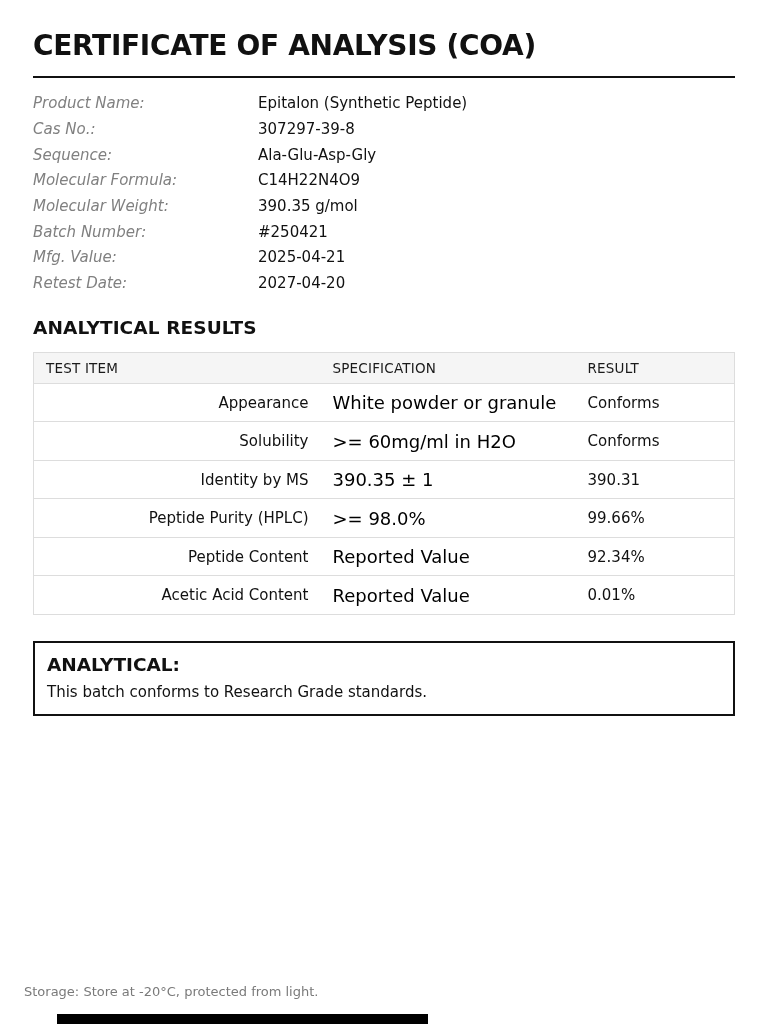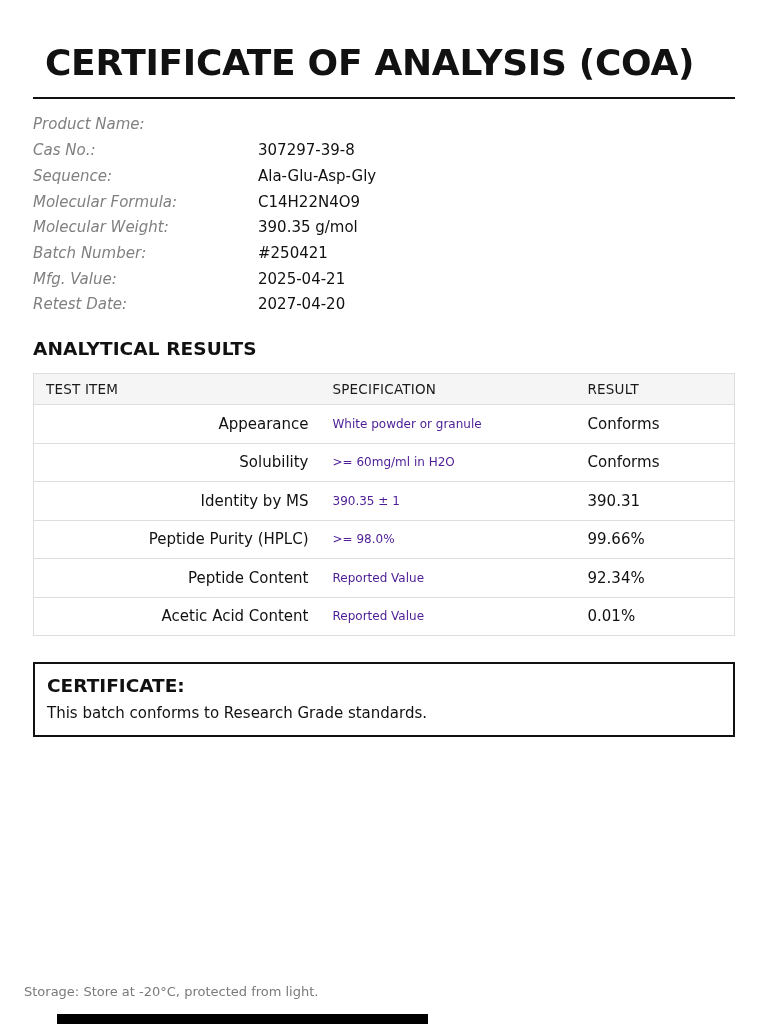--- a/index.html
+++ b/index.html
@@ -12,22 +12,22 @@
   }
   .page {
     position: relative;
     width: 768px; height: 1024px;
     overflow: hidden;
     background: #ffffff;
   }
   .content { padding: 30px 33px 0 33px; }
 
   .doc-title {
-    margin: 12px;
-    font-size: 36px;
+    margin: 0;
+    font-size: 28px;
     font-weight: bold;
     color: #111111;
     letter-spacing: -0.3px;
     line-height: 1.15;
   }
   .title-rule {
     border: none;
     border-top: 2px solid #111111;
     margin: 14px 0 0 0;
   }
@@ -66,21 +66,21 @@
   }
   .results-table th.col-test { width: 287px; }
   .results-table th.col-spec { width: 255px; }
   .results-table tbody td {
     border-top: 1px solid #dddddd;
     padding: 0 12px;
     height: 38.5px;
     vertical-align: middle;
   }
   td.cell-test   { font-size: 15px;  color: #111111; text-align: right; }
-  td.cell-spec   { font-size: 12px; color: #4c1d95; }
+  td.cell-spec   { font-size: 18px; color: #000000; }
   td.cell-result { font-size: 15px;  color: #111111; }
 
   .conclusion-box {
     border: 2px solid #111111;
     margin-top: 26px;
     padding: 11px 12px 13px 12px;
   }
   .conclusion-heading {
     font-size: 18.5px;
     font-weight: bold;
@@ -114,20 +114,21 @@
 <div class="page">
   <div class="content">
 
     <h1 class="doc-title">CERTIFICATE OF ANALYSIS (COA)</h1>
     <hr class="title-rule">
 
 
     <div class="kv-grid">
       <div class="kv-row">
         <span class="kv-label">Product Name:</span>
+        <span class="kv-value">Epitalon (Synthetic Peptide)</span>
       </div>
       <div class="kv-row">
         <span class="kv-label">Cas No.:</span>
         <span class="kv-value">307297-39-8</span>
       </div>
       <div class="kv-row">
         <span class="kv-label">Sequence:</span>
         <span class="kv-value">Ala-Glu-Asp-Gly</span>
       </div>
       <div class="kv-row">
@@ -190,21 +191,21 @@
         </tr>
         <tr>
           <td class="cell-test">Acetic Acid Content</td>
           <td class="cell-spec">Reported Value</td>
           <td class="cell-result">0.01%</td>
         </tr>
       </tbody>
     </table>
 
     <div class="conclusion-box">
-      <div class="conclusion-heading">CERTIFICATE:</div>
+      <div class="conclusion-heading">ANALYTICAL:</div>
       <div class="conclusion-text">This batch conforms to Research Grade standards.</div>
     </div>
 
   </div>
 
   <div class="storage-note">Storage: Store at -20°C, protected from light.</div>
   <div class="bottom-cutoff-bar"></div>
 </div>
 
 </body></html>

